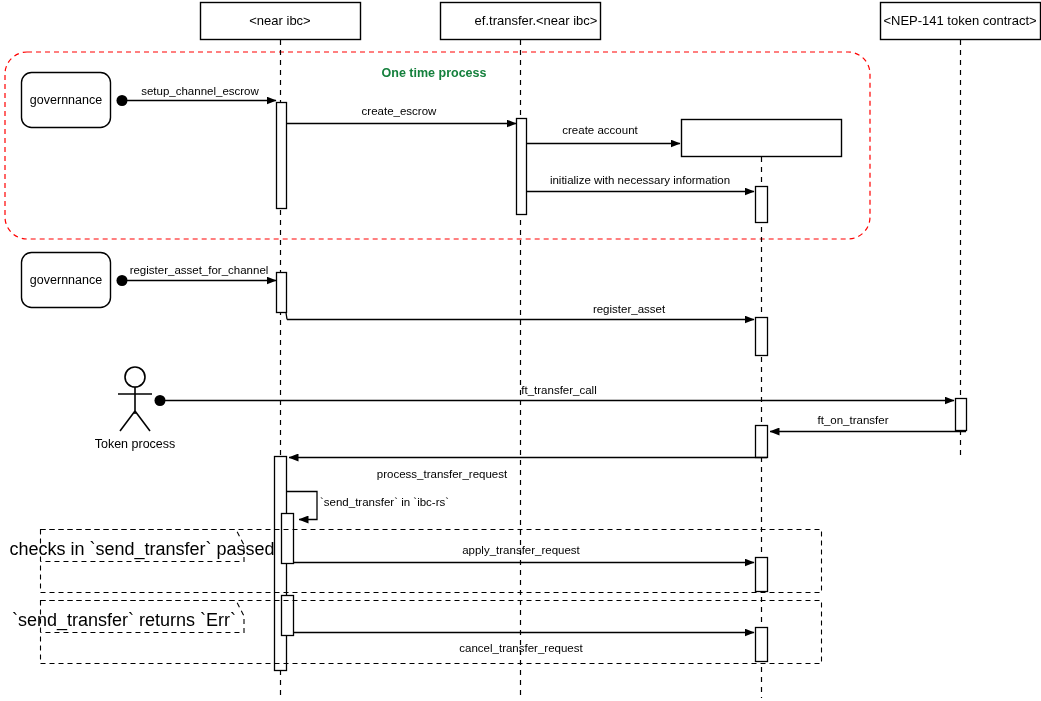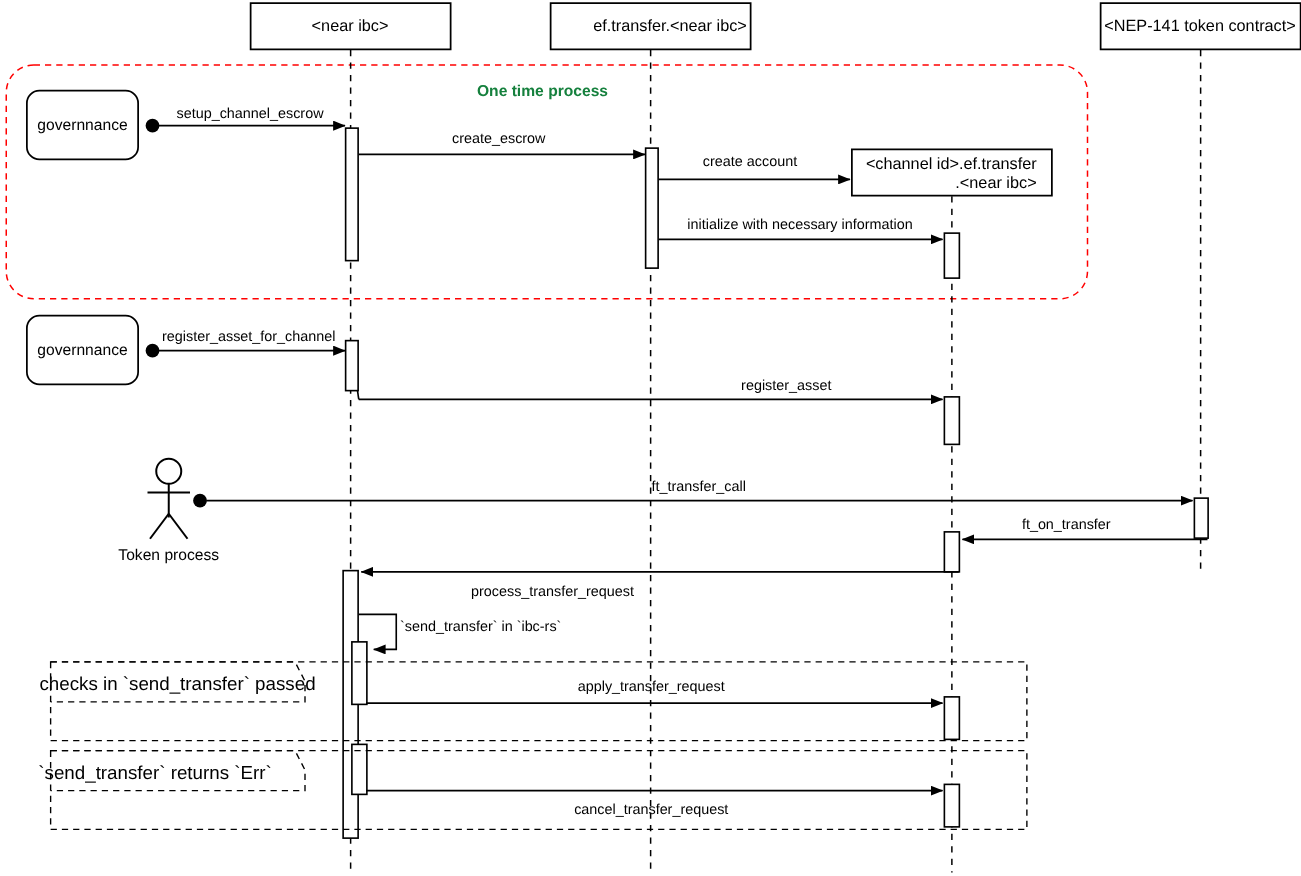--- a/index.html
+++ b/index.html
@@ -25,29 +25,29 @@
     width: 1041px;
     height: 701px;
   }
   .lbl {
     position: absolute;
     font-size: 12.5px;
     color: #000000;
     white-space: pre;
     line-height: 1.15;
   }
-  .lbl.center { transform: translateX(-50%); text-align: right; }
+  .lbl.center { transform: translateX(-50%); text-align: left; }
   .participant-title {
     font-size: 13px;
   }
   .msg-label {
     font-size: 11.5px;
   }
   .note-label {
-    font-size: 15px;
+    font-size: 18px;
   }
   .frame-title {
     font-size: 12.5px;
     font-weight: bold;
     color: #15803d;
   }
   .actor-label { font-size: 12.5px; }
 </style>
 </head>
 <body>
@@ -133,21 +133,20 @@
     <rect x="40.5" y="529.5" width="781" height="63" fill="none" stroke="#000" stroke-width="1.1" stroke-dasharray="5,4"></rect>
     <path d="M 40.5 529.5 L 236 529.5 L 244 545 L 244 561.5 L 40.5 561.5" fill="none" stroke="#000" stroke-width="1.1" stroke-dasharray="5,4"></path>
 
     <rect x="40.5" y="600.5" width="781" height="63" fill="none" stroke="#000" stroke-width="1.1" stroke-dasharray="5,4"></rect>
     <path d="M 40.5 600.5 L 236 600.5 L 244 616 L 244 632.5 L 40.5 632.5" fill="none" stroke="#000" stroke-width="1.1" stroke-dasharray="5,4"></path>
   </svg>
 
   <div class="lbl center participant-title" style="left:280px; top:14px;">&lt;near ibc&gt;</div>
   <div class="lbl center participant-title" style="left:520px; top:14px;margin-left:16px;">ef.transfer.&lt;near ibc&gt;</div>
   <div class="lbl center participant-title" style="left:960px; top:14px;">&lt;NEP-141 token contract&gt;</div>
-  <div class="lbl center participant-title" style="left:761px; top:124px;">&lt;channel id&gt;.ef.transfer<br>.&lt;near ibc&gt;</div>
 
   <div class="lbl center actor-label" style="left:66px; top:93px;">governnance</div>
   <div class="lbl center actor-label" style="left:66px; top:273px;">governnance</div>
   <div class="lbl center actor-label" style="left:135px; top:437px;">Token process</div>
 
   <div class="lbl center frame-title" style="left:434px; top:66px;">One time process</div>
 
   <div class="lbl center msg-label" style="left:200px; top:85px;">setup_channel_escrow</div>
   <div class="lbl center msg-label" style="left:399px; top:105px;">create_escrow</div>
   <div class="lbl center msg-label" style="left:600px; top:124px;">create account</div>

